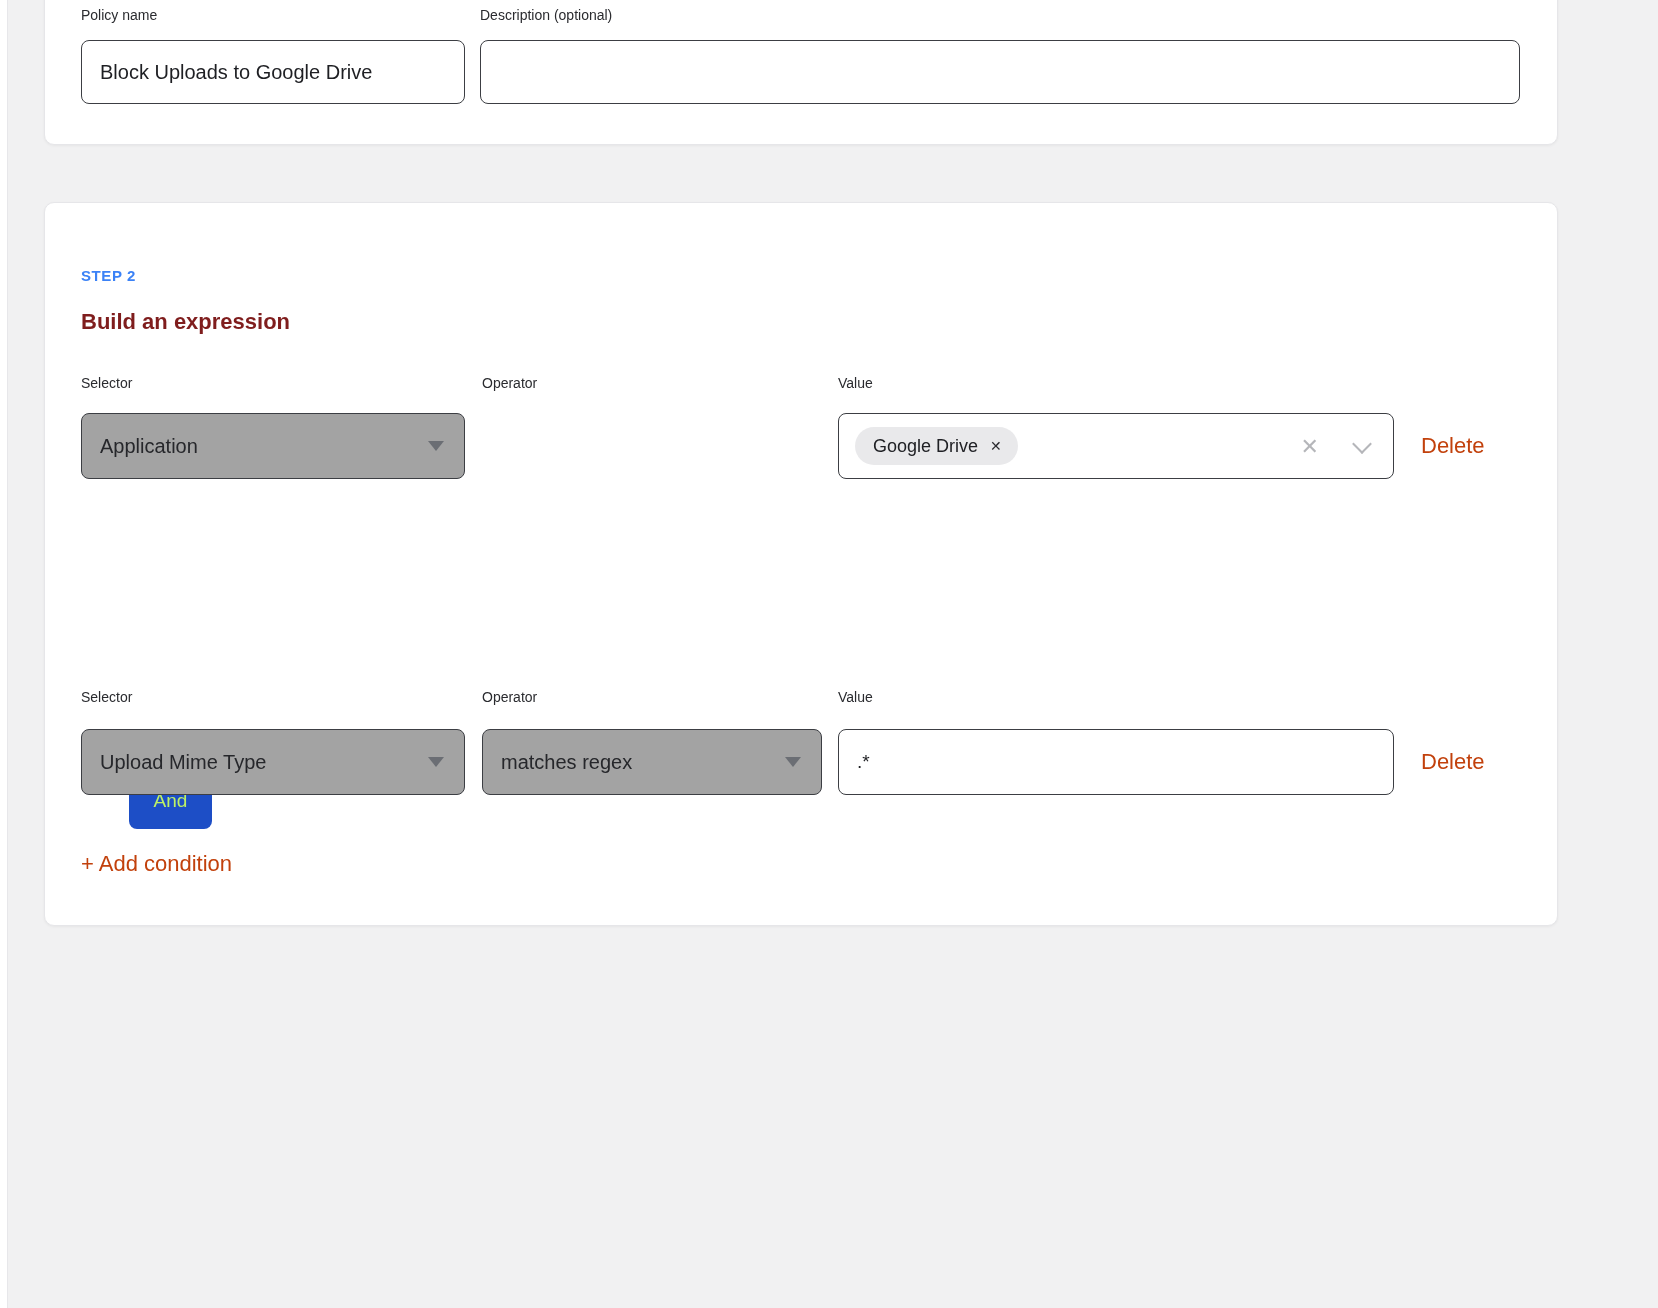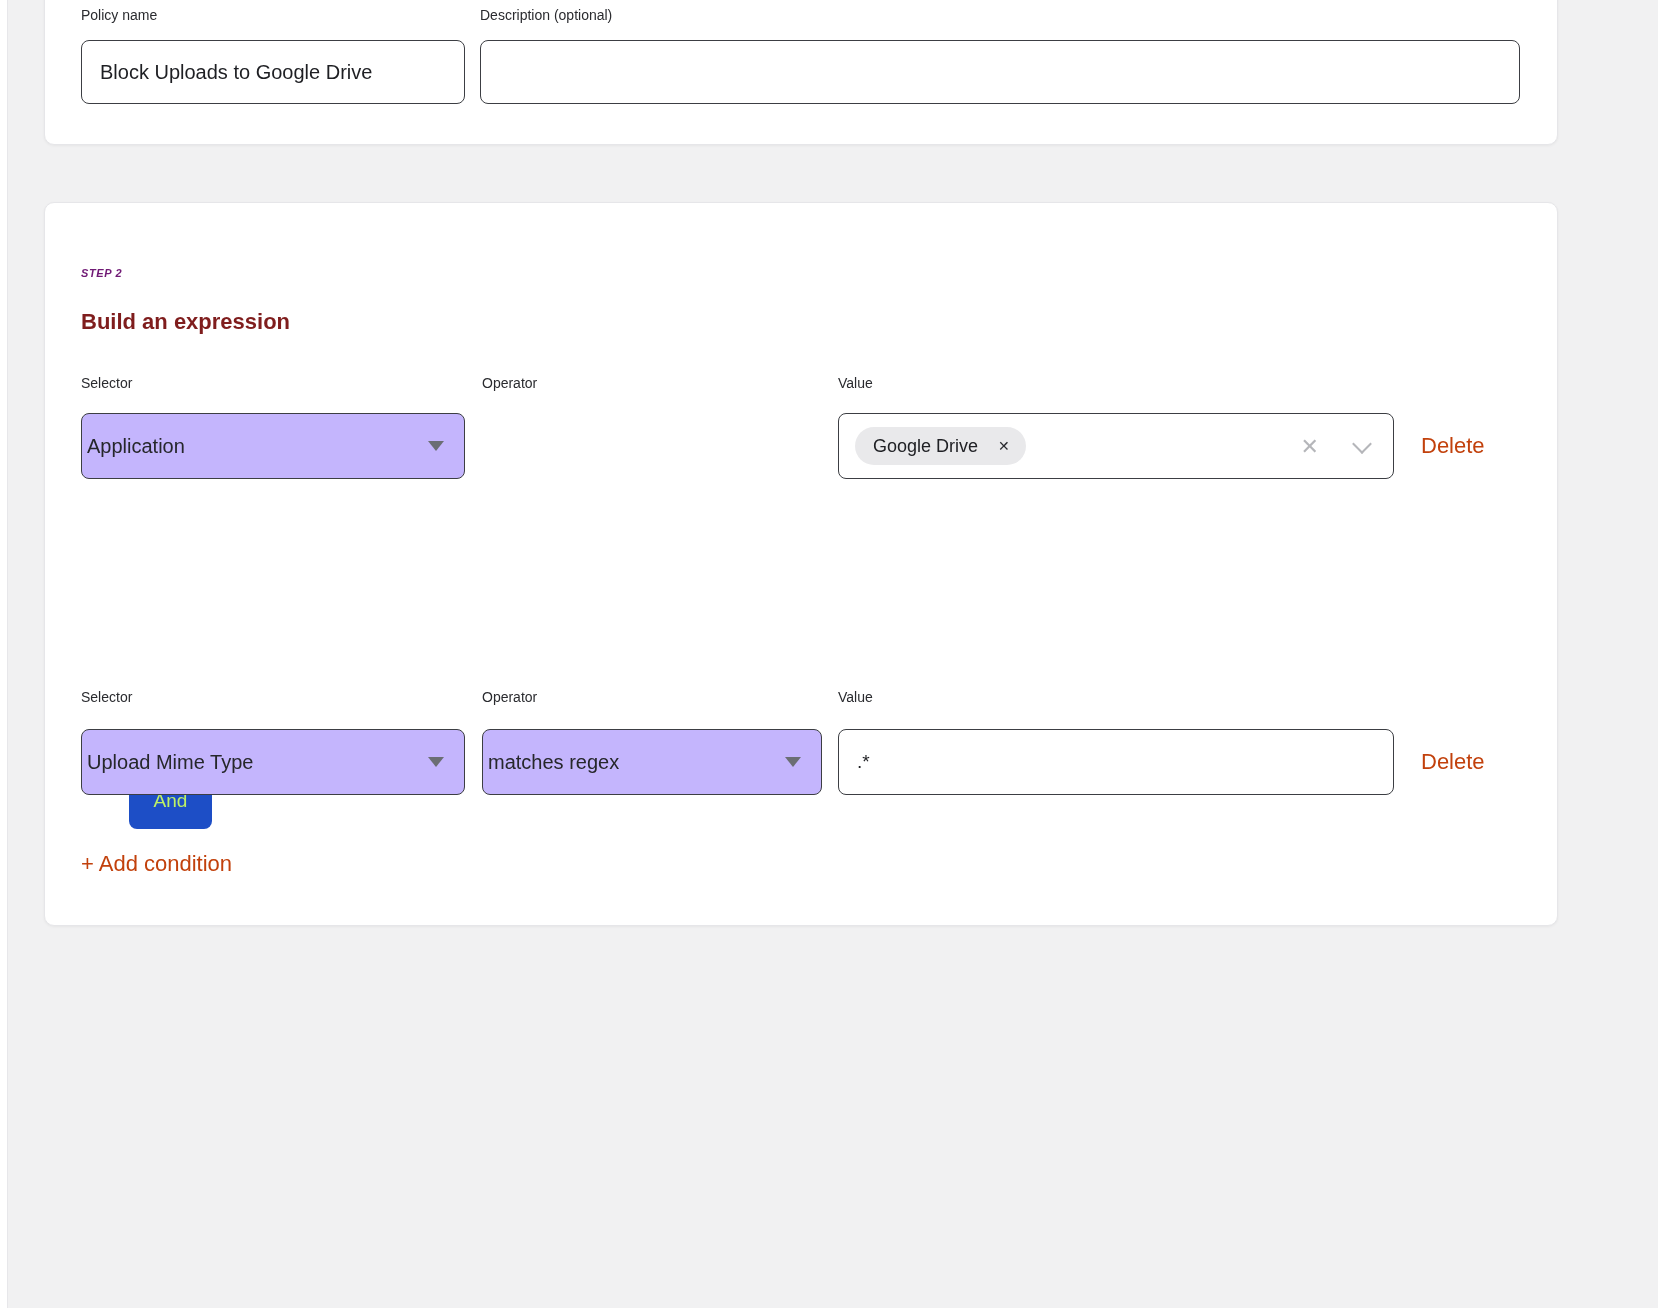--- a/index.html
+++ b/index.html
@@ -34,26 +34,25 @@
 
   .field-label {
     position: absolute;
     font-size: 14px;
     color: #2a2b2f;
     line-height: 24px;
     white-space: nowrap;
   }
   .step-label {
     position: absolute;
-    font-size: 11px;
+    font-size: 15px;
     font-weight: 700;
     letter-spacing: 0.6px;
-    color: #701a75;
-    white-space: nowrap;
-    font-style: italic;
+    color: #3b82f6;
+    white-space: nowrap;
   }
   .section-title {
     position: absolute;
     font-size: 22px;
     font-weight: 700;
     color: #7f1d1d;
     white-space: nowrap;
   }
   .text-input {
     position: absolute;
@@ -65,24 +64,24 @@
     font-size: 20px;
     color: #1e1f23;
     padding: 13px 18px;
     outline: none;
   }
   .select-box {
     position: absolute;
     height: 66px;
     border: 1.5px solid #3c3e43;
     border-radius: 8px;
-    background: #c4b5fd;
-    display: flex;
-    align-items: center;
-    padding: 0 20px 0 5px;
+    background: #a3a3a3;
+    display: flex;
+    align-items: center;
+    padding: 0 20px 0 18px;
     cursor: pointer;
   }
   .select-text {
     font-size: 20px;
     color: #26272b;
     flex: 1 1 auto;
     white-space: nowrap;
     overflow: hidden;
   }
   .caret-down {
@@ -98,21 +97,21 @@
     border: 1.5px solid #3c3e43;
     border-radius: 8px;
     background: #ffffff;
     display: flex;
     align-items: center;
     padding: 0 18px 0 16px;
   }
   .tag-pill {
     display: inline-flex;
     align-items: center;
-    gap: 20px;
+    gap: 12px;
     background: #e9e9eb;
     border-radius: 20px;
     height: 38px;
     padding: 0 16px 0 18px;
     font-size: 18px;
     color: #202125;
     white-space: nowrap;
   }
   .tag-x {
     font-size: 14px;

